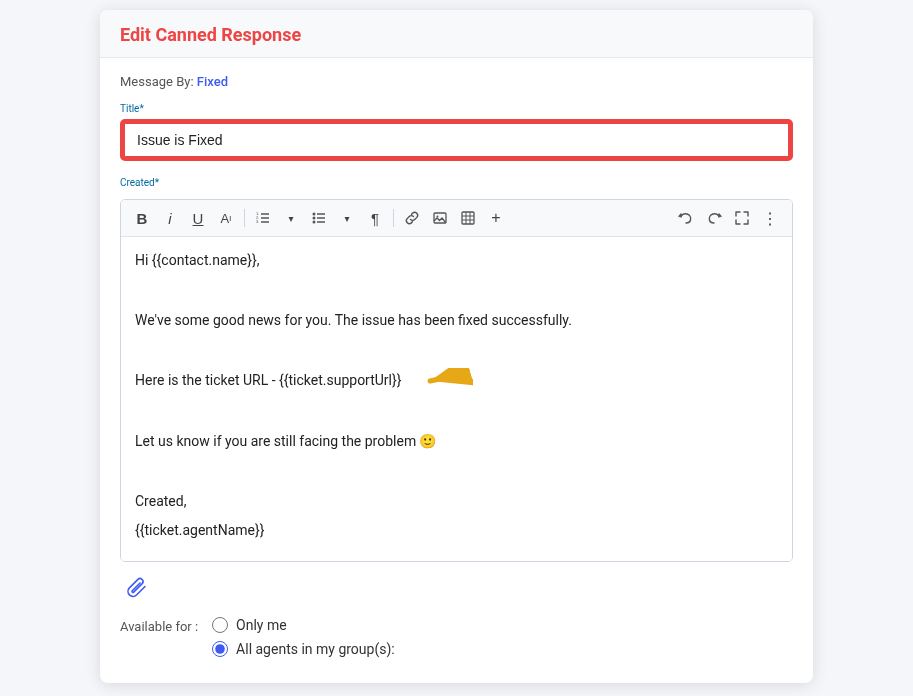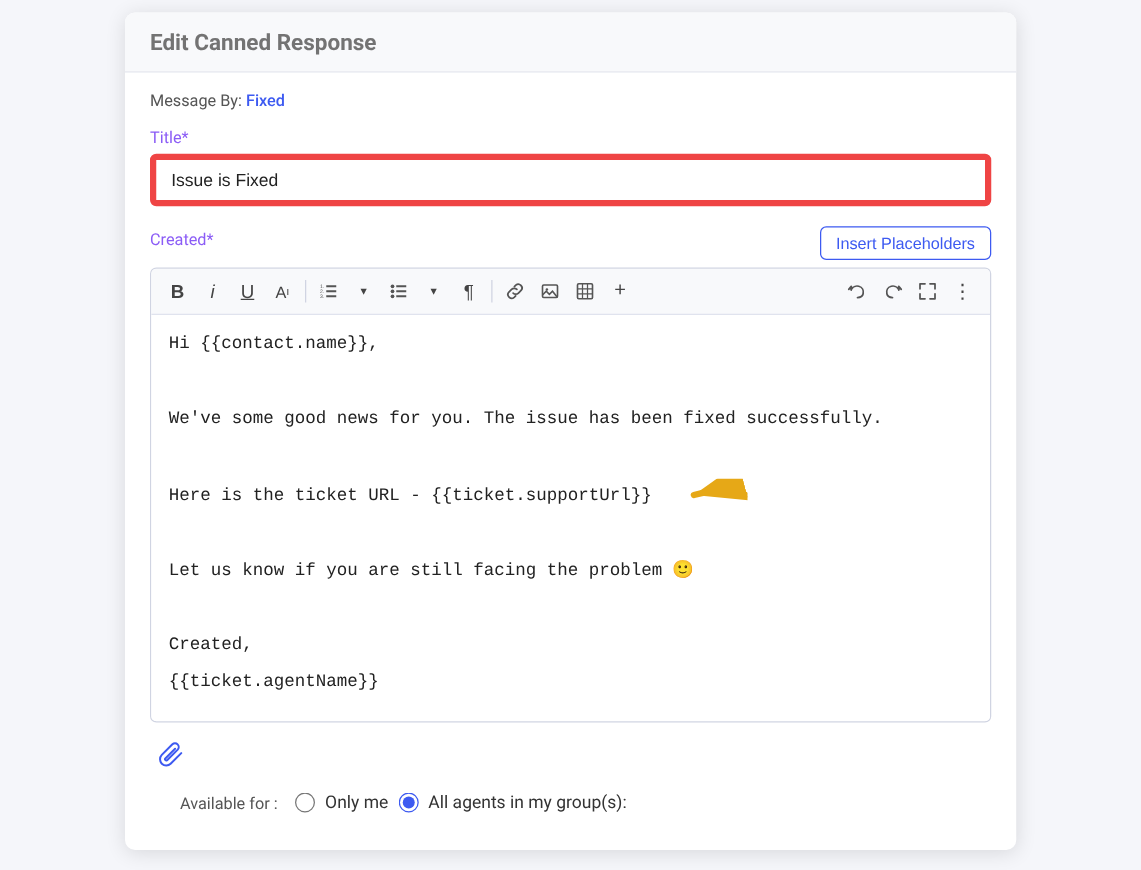--- a/index.html
+++ b/index.html
@@ -21,38 +21,38 @@
       overflow: hidden;
     }
     .modal-header {
       background: #f8f9fb;
       border-bottom: 1px solid #e6e8ef;
       padding: 14px 20px 12px 20px;
     }
     .modal-header h2 {
       font-size: 18px;
       font-weight: 700;
-      color: #737373;
+      color: #ef4444;
     }
     .modal-body {
       padding: 16px 20px 10px 20px;
     }
     .created-by {
       font-size: 13px;
       color: #555;
       margin-bottom: 14px;
     }
     .created-by a {
       color: #3d5af1;
       text-decoration: none;
       font-weight: 500;
     }
     .field-label {
-      font-size: 13px;
-      color: #8b5cf6;
+      font-size: 10px;
+      color: #0369a1;
       margin-bottom: 5px;
     }
     .text-input {
       width: 100%;
       border: 5px solid #ef4444;
       border-radius: 5px;
       padding: 8px 12px;
       font-size: 14px;
       color: #222;
       outline: none;
@@ -117,21 +117,20 @@
       padding: 12px 14px;
       min-height: 160px;
       font-size: 14px;
       color: #222;
       background: #fff;
       line-height: 1.7;
       position: relative;
     }
     .editor-content p {
       margin-bottom: 6px;
-      font-family: Liberation Mono, monospace;
     }
     .arrow-annotation {
       display: inline-block;
       margin-left: 8px;
       vertical-align: middle;
     }
     .arrow-svg {
       width: 60px;
       height: 26px;
       vertical-align: middle;
@@ -144,32 +143,32 @@
       display: inline-flex;
       align-items: center;
       color: #3d5af1;
       margin-bottom: 10px;
     }
     .attachment-icon {
       font-size: 20px;
     }
     .available-for-section {
       margin-bottom: 16px;
-      margin-left: 24px;
     }
     .available-for-label {
       font-size: 13px;
       color: #555;
       display: inline-block;
       margin-right: 10px;
       vertical-align: top;
       padding-top: 2px;
     }
     .radio-options {
       display: inline-flex;
+      flex-direction: column;
       gap: 8px;
     }
     .radio-option {
       display: flex;
       align-items: center;
       gap: 8px;
       font-size: 14px;
       color: #333;
       cursor: pointer;
     }
@@ -198,21 +197,20 @@
       <a href="#">Fixed</a>
     </div>
 
     
     <div class="field-label">Title*</div>
     <input type="text" class="text-input" value="Issue is Fixed" style="">
 
     
     <div class="message-row">
       <span class="field-label">Created*</span>
-      <button class="insert-placeholders-btn">Insert Placeholders</button>
     </div>
 
     
     <div class="editor-container">
 
       <div class="toolbar">
         <button class="toolbar-btn bold">B</button>
         <button class="toolbar-btn italic">
             <i>i</i>
           </button>

